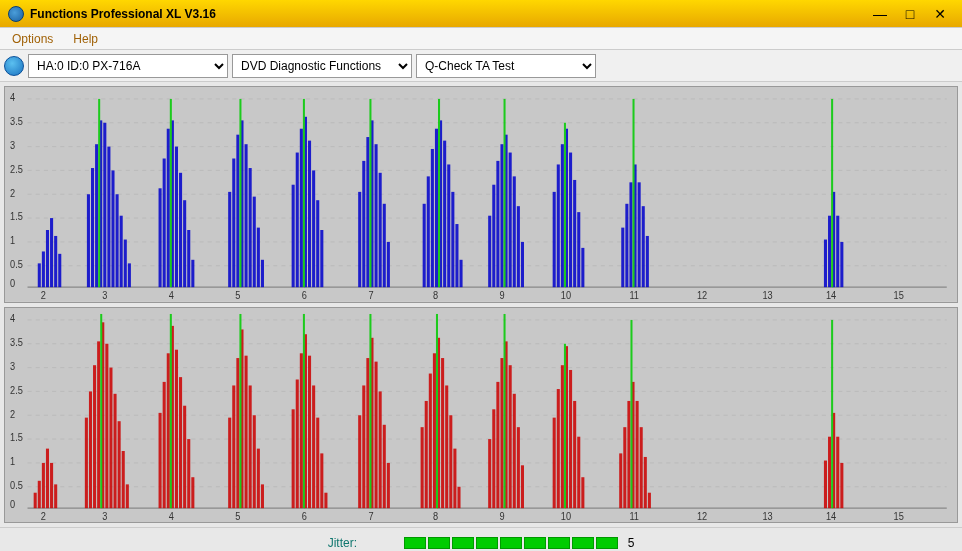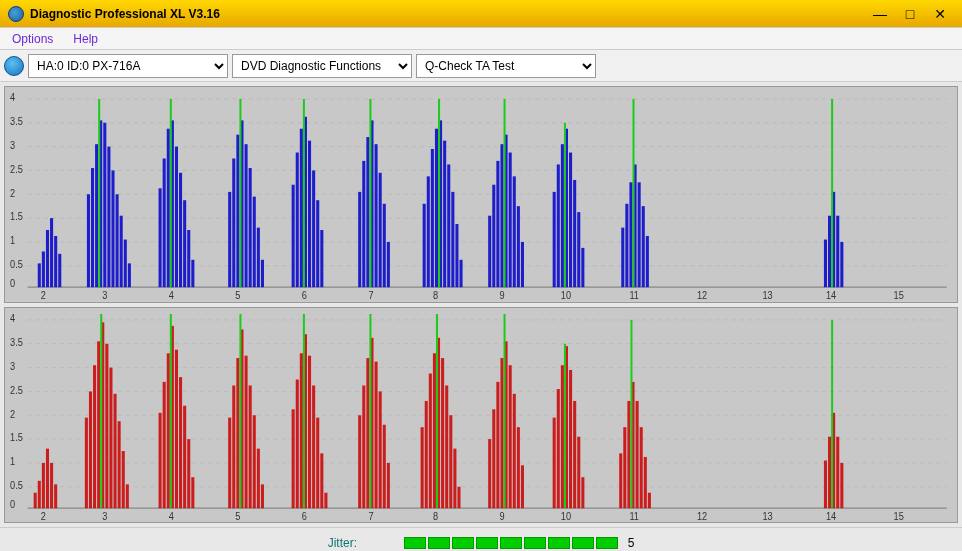--- a/index.html
+++ b/index.html
@@ -64,21 +64,21 @@
       display: flex;
       align-items: center;
       padding: 0 4px;
       border-bottom: 1px solid #ccc;
       gap: 4px;
     }
     .menu-item {
       padding: 2px 8px;
       cursor: pointer;
       font-size: 12px;
-      color: #6d28d9;
+      color: #a16207;
     }
 
     
     #toolbar {
       background: #f0f0f0;
       height: 32px;
       display: flex;
       align-items: center;
       padding: 0 4px;
       gap: 4px;
@@ -169,21 +169,21 @@
       stroke-width: 0.5;
       stroke-dasharray: 4,4;
     }
   </style>
 </head>
 <body>
 
 <div id="title-bar">
   <div id="title-bar-left">
     <div id="app-icon"></div>
-    <span id="title-text">Diagnostic Professional XL V3.16</span>
+    <span id="title-text">Functions Professional XL V3.16</span>
   </div>
   <div id="title-bar-controls">
     <button class="title-btn">—</button>
     <button class="title-btn">□</button>
     <button class="title-btn close">✕</button>
   </div>
 </div>
 
 <div id="menu-bar">
   <div class="menu-item">Options</div>

